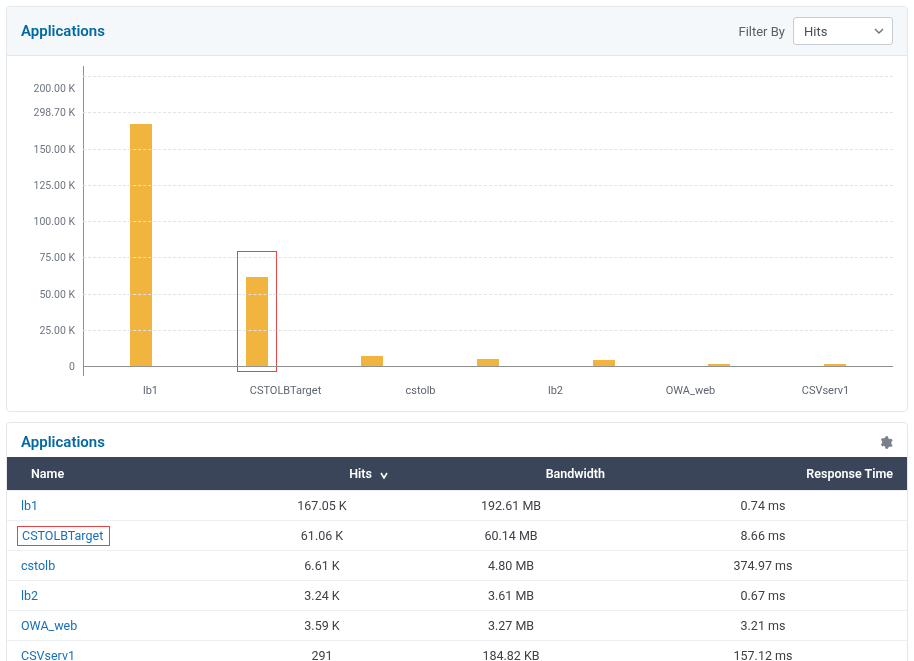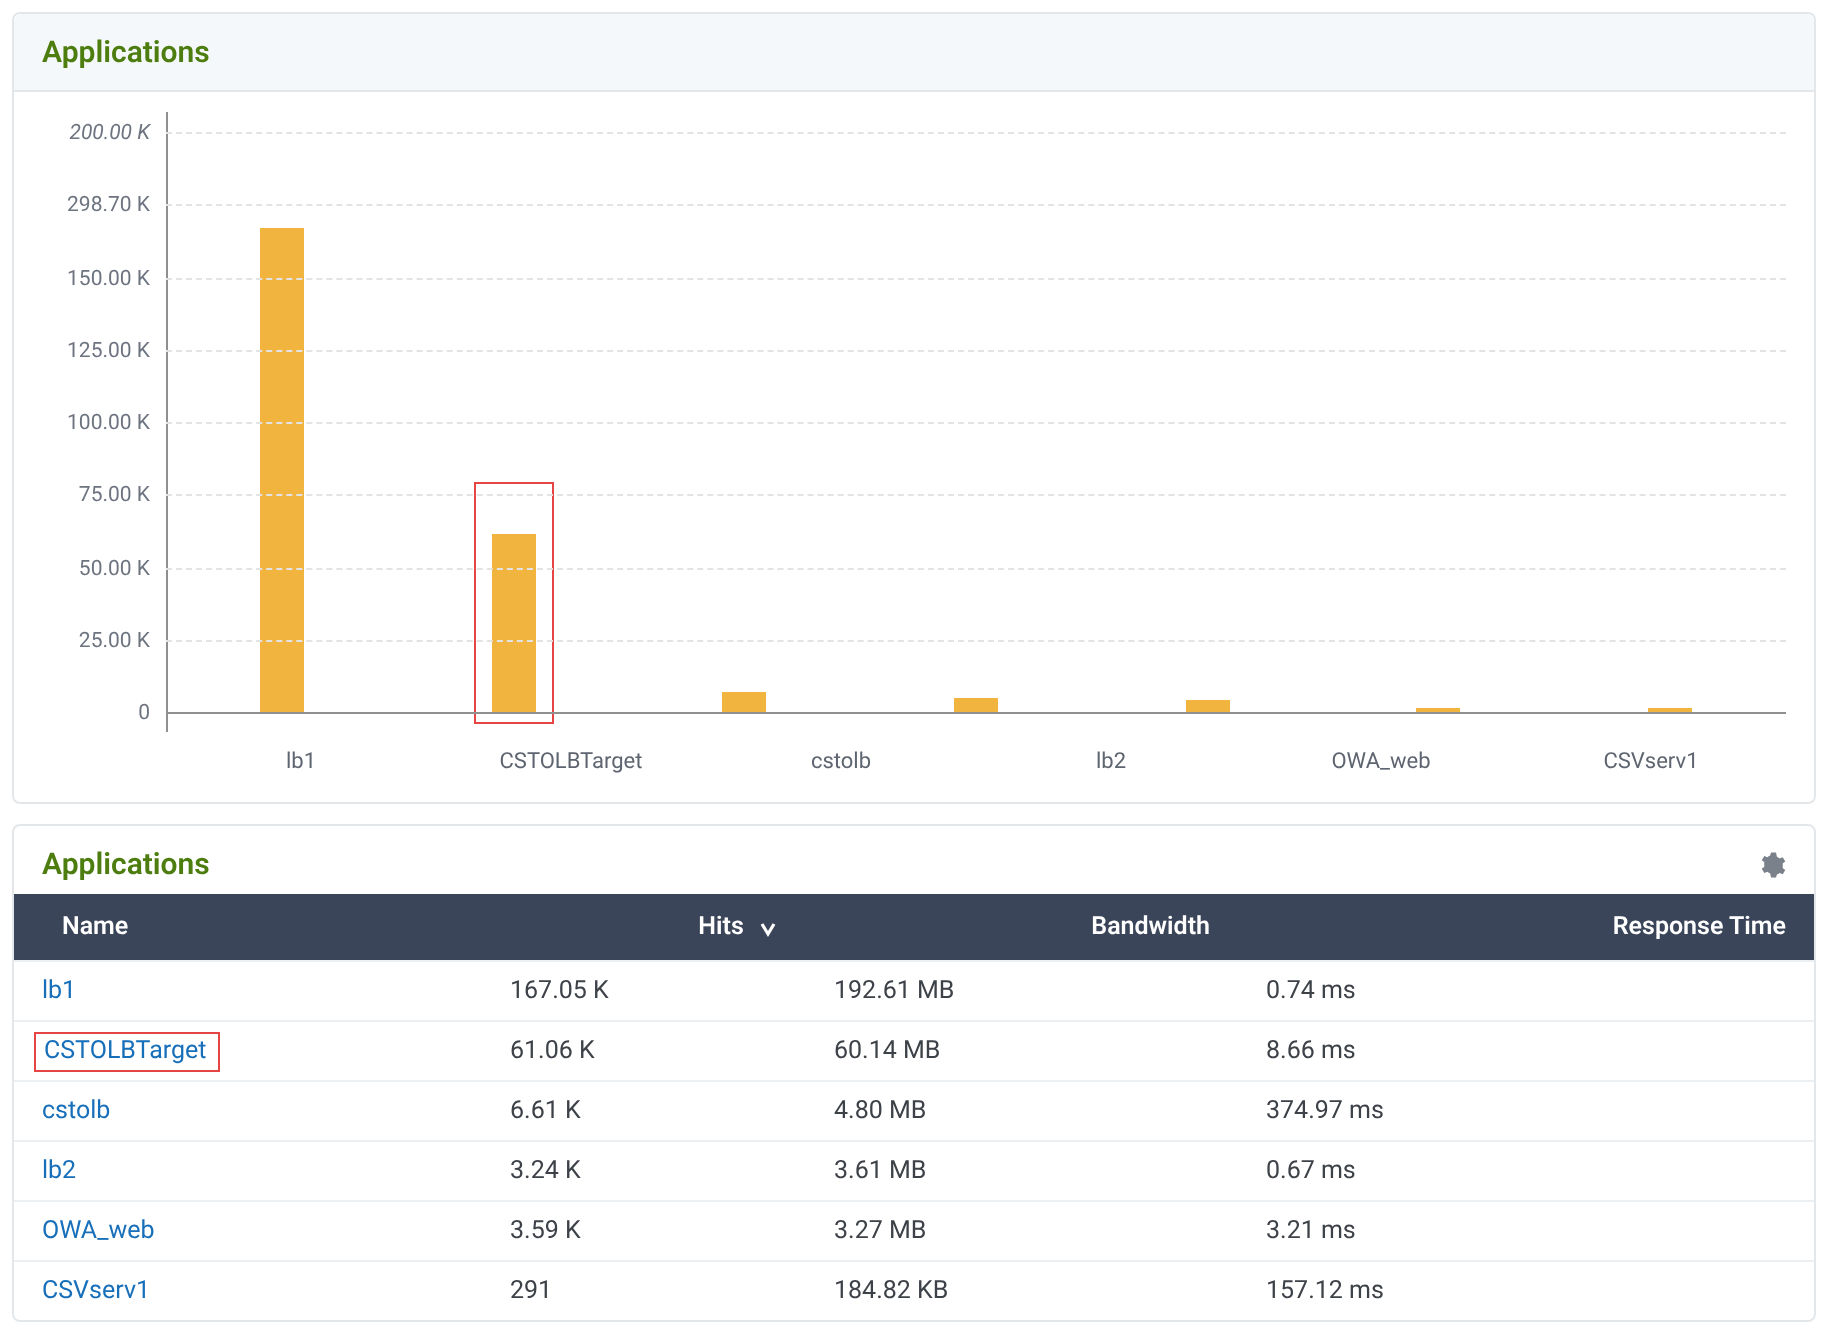--- a/index.html
+++ b/index.html
@@ -1,20 +1,20 @@
 <!DOCTYPE html>
 <html><head>
 <meta charset="utf-8">
 <style>
   * { box-sizing: border-box; margin: 0; padding: 0; }
   html, body { font-family: -apple-system, BlinkMacSystemFont, "Segoe UI", Roboto, Arial, sans-serif; background:#fff; color:#333; }
   .page { width:914px; padding:6px; }
   .panel { border:1px solid #e4e7ea; border-radius:4px; background:#fff; margin-bottom:10px; }
   .panel-header { display:flex; align-items:center; justify-content:space-between; padding:10px 14px; background:#f5f8fb; border-bottom:1px solid #e4e7ea; border-radius:4px 4px 0 0; }
-  .panel-title { font-size:15px; font-weight:600; color:#4d7c0f; }
+  .panel-title { font-size:15px; font-weight:600; color:#0369a1; }
   .filter-wrap { display:flex; align-items:center; gap:8px; }
   .filter-label { font-size:13px; color:#5a6068; }
   .select { position:relative; border:1px solid #c6ccd2; border-radius:3px; background:#fff; height:28px; min-width:100px; padding:0 26px 0 10px; display:flex; align-items:center; font-size:13px; color:#4a4f57; cursor:pointer; }
   .select .chev { position:absolute; right:8px; top:50%; transform:translateY(-50%); }
   .select .chev svg { width:10px; height:10px; display:block; }
   .chart-body { padding:10px 14px 14px 14px; }
   .chart-area { position:relative; height:330px; display:flex; }
   .y-axis { position:relative; width:62px; flex:0 0 62px; }
   .y-tick { position:absolute; right:8px; font-size:10.5px; color:#6d7480; white-space:nowrap; transform:translateY(-50%); }
   .plot { position:relative; flex:1; }
@@ -28,46 +28,57 @@
   .x-labels { display:flex; margin-left:62px; }
   .x-label { flex:1; text-align:center; font-size:11px; color:#5e6570; padding-top:8px; }
   
   .table-panel-header { display:flex; align-items:center; justify-content:space-between; padding:10px 14px 6px 14px; }
   .gear-icon svg { width:15px; height:15px; display:block; cursor:pointer; }
   table.data { width:100%; border-collapse:collapse; font-size:12.5px; }
   table.data thead th { background:#3b4559; color:#fff; font-weight:600; text-align:right; padding:9px 14px; }
   table.data thead th:first-child { text-align:left;padding-left:24px; }
   table.data thead th .sort-arrow { margin-left:4px; display:inline-block; }
   table.data thead th .sort-arrow svg { width:10px; height:10px; vertical-align:middle; }
-  table.data tbody td { padding:7px 14px; text-align:left; border-top:1px solid #edf0f2; color:#3d4148; }
+  table.data tbody td { padding:7px 14px; text-align:center; border-top:1px solid #edf0f2; color:#3d4148; }
   table.data tbody td:first-child { text-align:left; }
   table.data tbody td a { color:#176fba; text-decoration:none; cursor:pointer; }
   .row-highlight-box { display:inline-block; border:1px solid #e64545; padding:1px 6px 2px 4px; margin:-2px -6px -3px -4px; }
 </style>
 </head>
 <body>
 
 <div class="page">
 
   <div class="panel">
     <div class="panel-header">
       <div class="panel-title">Applications</div>
+      <div class="filter-wrap">
+        <span class="filter-label">Filter By</span>
+        <div class="select">
+          <span>Hits</span>
+          <span class="chev">
+            <svg viewBox="0 0 10 10">
+                <path d="M1 3 L5 7 L9 3" fill="none" stroke="#6d7480" stroke-width="1.4"></path>
+              </svg>
+          </span>
+        </div>
+      </div>
     </div>
     <div class="chart-body">
       <div class="chart-area" style="height: 310px;">
         <div class="y-axis" id="y-axis">
             <div class="y-tick" style="top: 300px;">0</div>
             <div class="y-tick" style="top: 263.75px;">25.00 K</div>
             <div class="y-tick" style="top: 227.5px;">50.00 K</div>
             <div class="y-tick" style="top: 191.25px;">75.00 K</div>
             <div class="y-tick" style="top: 155px;">100.00 K</div>
             <div class="y-tick" style="top: 118.75px;">125.00 K</div>
             <div class="y-tick" style="top: 82.5px;">150.00 K</div>
             <div class="y-tick" style="top: 46.25px;">298.70 K</div>
-            <div class="y-tick" style="top: 10px; font-style: italic;">200.00 K</div>
+            <div class="y-tick" style="top: 22px;">200.00 K</div>
           </div>
         <div class="plot" id="plot">
           <div class="y-axis-line"></div>
           <div class="bars" id="bars" style="top: 0px; bottom: 0px;">
               <div class="bar-slot">
                 <div class="bar" style="height: 242.222px; position: absolute; bottom: 10px; left: 50%; transform: translateX(-50%); background: rgb(241, 180, 62);"></div>
               </div>
               <div class="bar-slot">
                 <div class="bar" style="height: 88.537px; position: absolute; bottom: 10px; left: 50%; transform: translateX(-50%); background: rgb(241, 180, 62);"></div>
                 <div class="bar-highlight" style="top: 185.25px; height: 120.75px; left: calc(50% - 20px); width: 40px;"></div>

